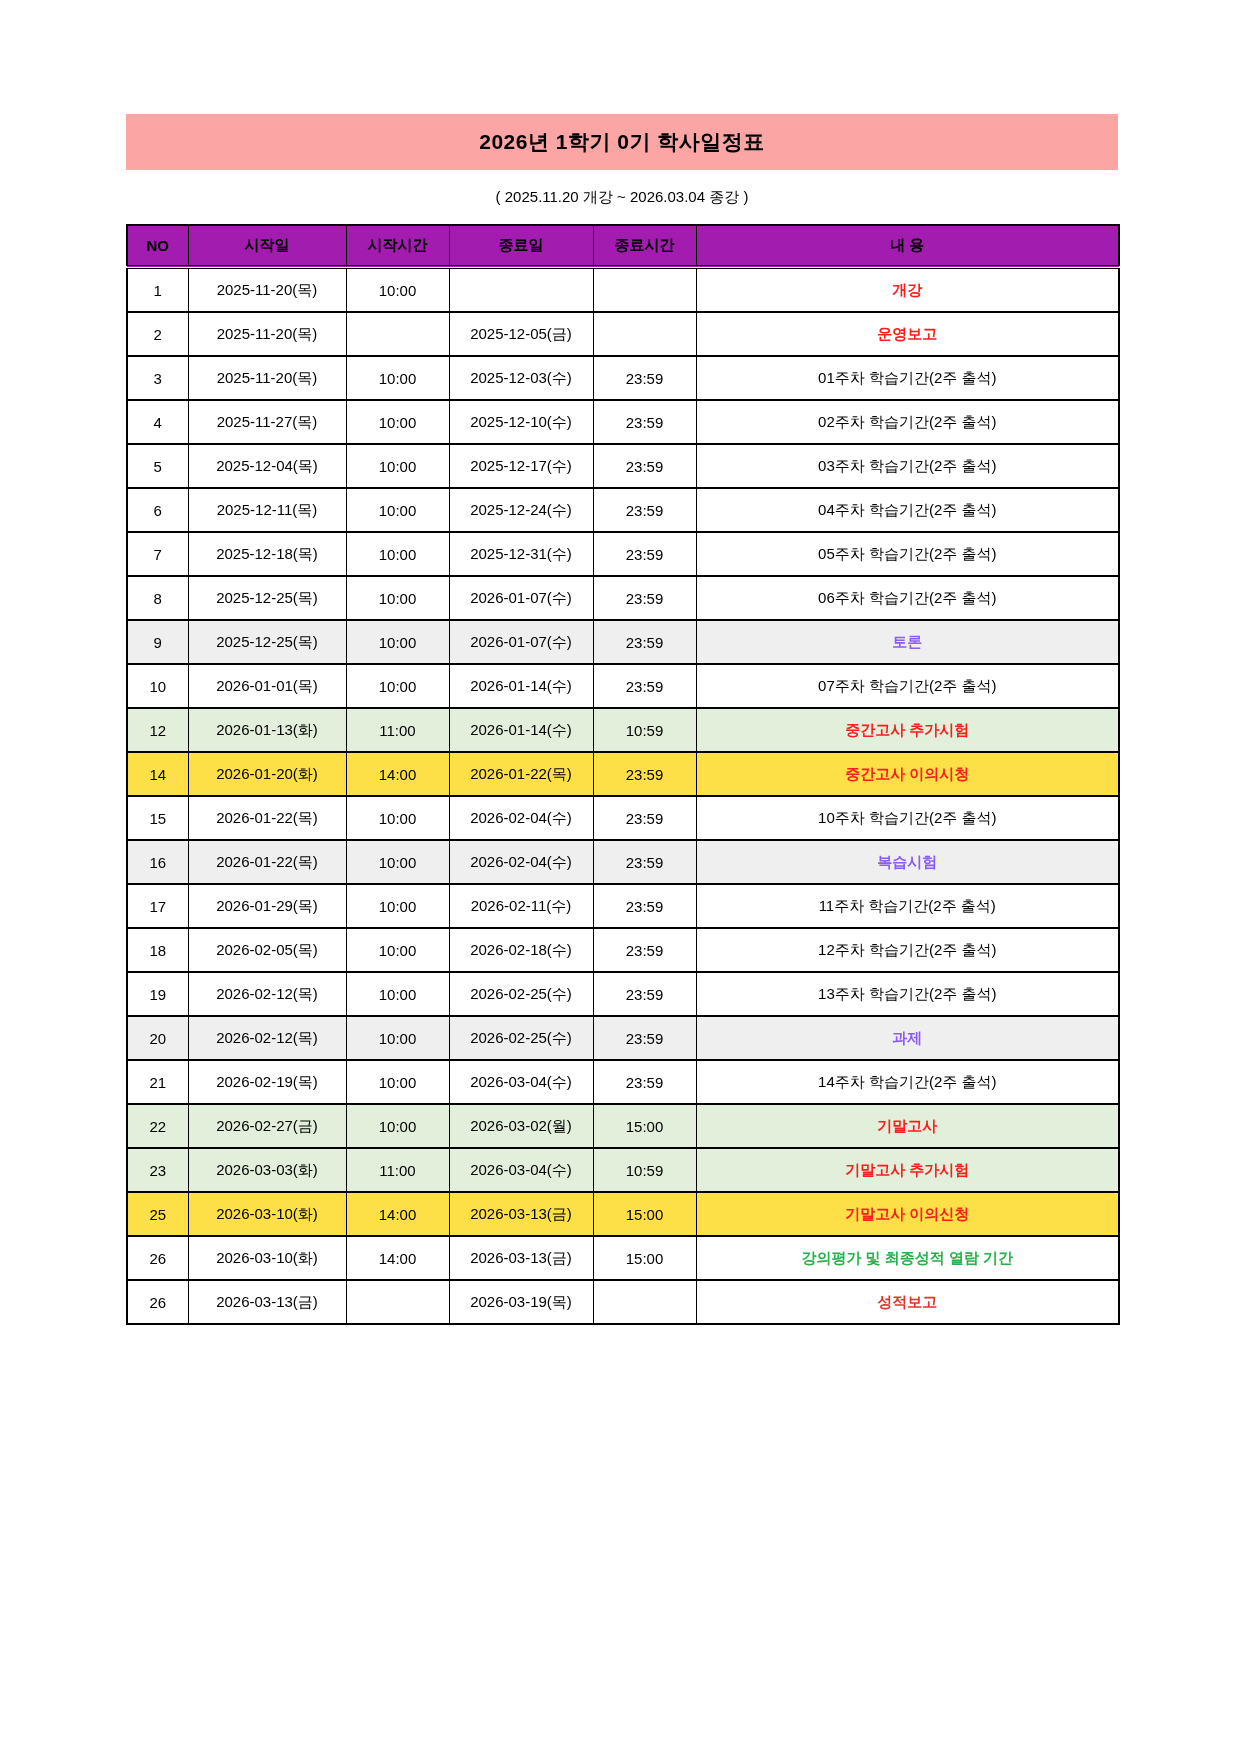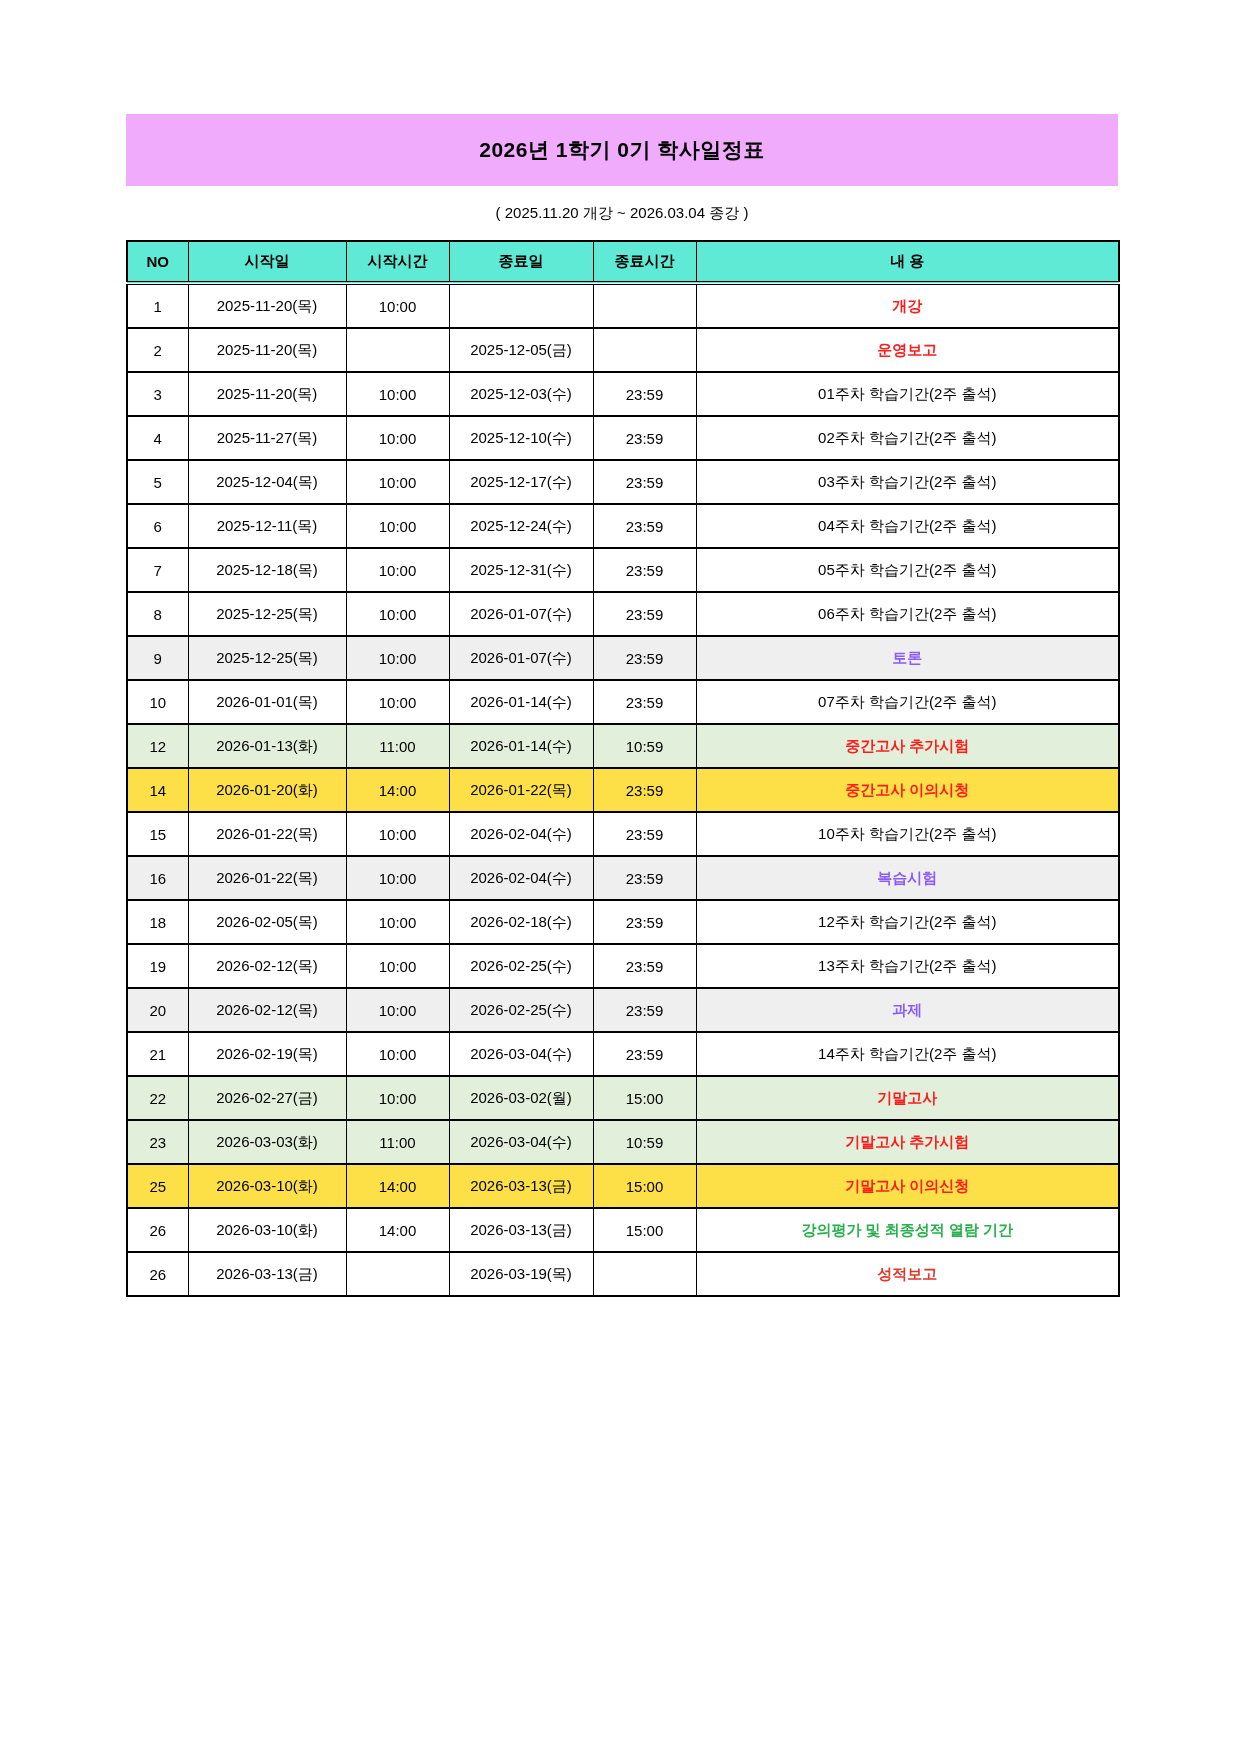--- a/index.html
+++ b/index.html
@@ -2,40 +2,40 @@
 <html><head>
 <meta charset="utf-8">
 <style>
   html,body{margin:0;padding:0;}
   body{
     width:1239px;height:1754px;background:#ffffff;position:relative;
     font-family:"Liberation Sans","DejaVu Sans",sans-serif;color:#000;
   }
   .doc{position:absolute;left:126px;top:114px;width:992px;}
   .title-banner{
-    height:72px;background:#f0abfc;
+    height:56px;background:#fca5a5;
     display:flex;align-items:center;justify-content:center;
     font-size:21px;font-weight:bold;letter-spacing:0.5px;
   }
   .subtitle{
     margin-top:18px;text-align:center;
     font-size:15px;font-weight:normal;
   }
   table.schedule{
     margin-top:17px;width:992px;table-layout:fixed;
     border-collapse:collapse;border:2px solid #000;
   }
   col.c-no{width:61px}
   col.c-sdate{width:158px}
   col.c-stime{width:103px}
   col.c-edate{width:144px}
   col.c-etime{width:103px}
   col.c-content{width:423px}
   th{
-    background:#5eead4;height:37px;
+    background:#a21caf;height:37px;
     font-size:15px;font-weight:bold;text-align:center;
     border:1.5px solid #000;border-bottom:4px double #000;
   }
   td{
     height:40px;font-size:15px;text-align:center;vertical-align:middle;
     border-left:1.5px solid #000;border-right:1.5px solid #000;
     border-top:2px solid #000;border-bottom:2px solid #000;
     overflow:hidden;white-space:nowrap;
   }
   tr.bg-white{background:#ffffff}
@@ -185,20 +185,28 @@
         </tr>
         <tr class="bg-gray">
           <td class="c-black">16</td>
           <td class="c-black">2026-01-22(목)</td>
           <td class="c-black">10:00</td>
           <td class="c-black">2026-02-04(수)</td>
           <td class="c-black">23:59</td>
           <td class="c-purple">복습시험</td>
         </tr>
         <tr class="bg-white">
+          <td class="c-black">17</td>
+          <td class="c-black">2026-01-29(목)</td>
+          <td class="c-black">10:00</td>
+          <td class="c-black">2026-02-11(수)</td>
+          <td class="c-black">23:59</td>
+          <td class="c-black">11주차 학습기간(2주 출석)</td>
+        </tr>
+        <tr class="bg-white">
           <td class="c-black">18</td>
           <td class="c-black">2026-02-05(목)</td>
           <td class="c-black">10:00</td>
           <td class="c-black">2026-02-18(수)</td>
           <td class="c-black">23:59</td>
           <td class="c-black">12주차 학습기간(2주 출석)</td>
         </tr>
         <tr class="bg-white">
           <td class="c-black">19</td>
           <td class="c-black">2026-02-12(목)</td>

